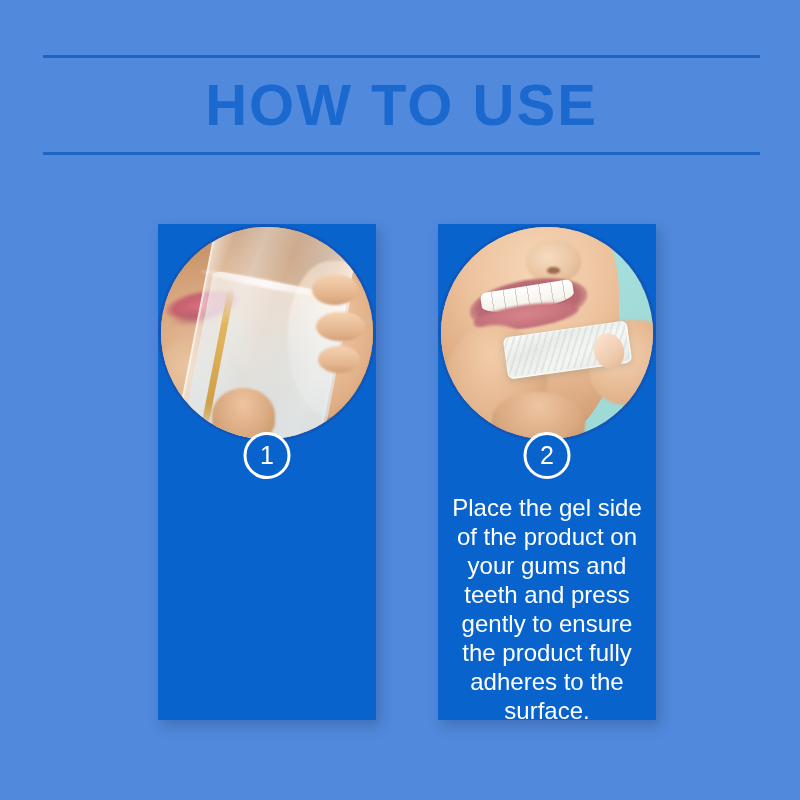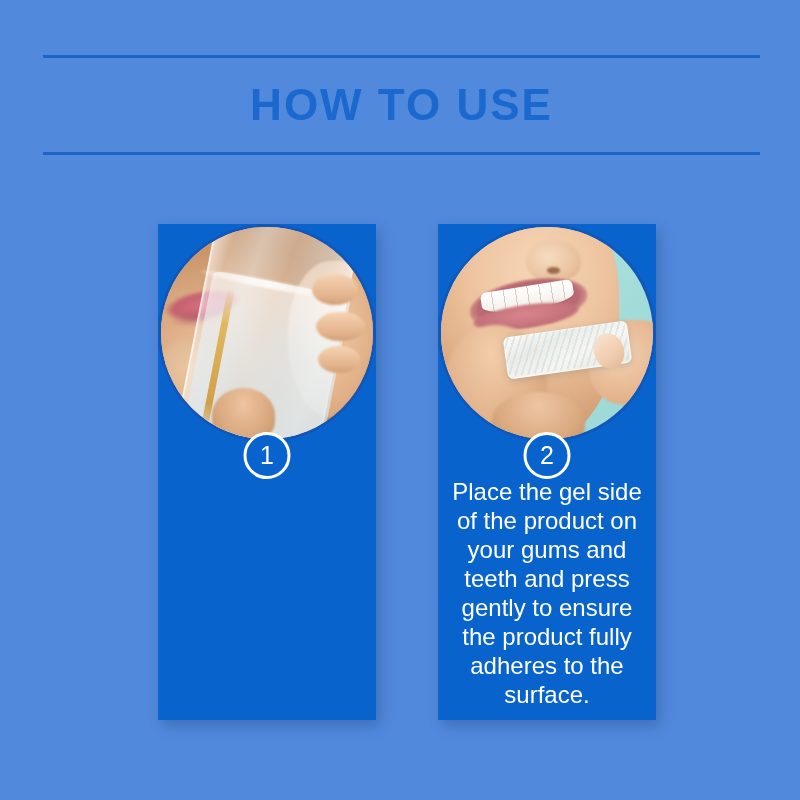--- a/index.html
+++ b/index.html
@@ -33,21 +33,21 @@
   .header-rule.top { top: 0; }
   .header-rule.bottom { bottom: 0; }
   .page-title {
     position: absolute;
     left: 0;
     top: 0;
     width: 100%;
     height: 100px;
     line-height: 100px;
     text-align: center;
-    font-size: 44px;
+    font-size: 58px;
     font-weight: bold;
     letter-spacing: 2px;
     color: #1b68cf;
     white-space: nowrap;
   }
 
   
   .cards {
     position: absolute;
     left: 0;
@@ -375,20 +375,21 @@
   
   .card-text {
     position: absolute;
     left: 8px;
     right: 8px;
     color: #ffffff;
     text-align: center;
     font-size: 24px;
     line-height: 29px;
     white-space: pre-line;
+    margin-top: 16px;
   }
   .card-1 .card-text { top: 283px; }
   .card-2 .card-text { top: 253px; }
 </style>
 </head>
 <body>
 
 <div class="header">
   <div class="header-rule top"></div>
   <div class="page-title">HOW TO USE</div>

